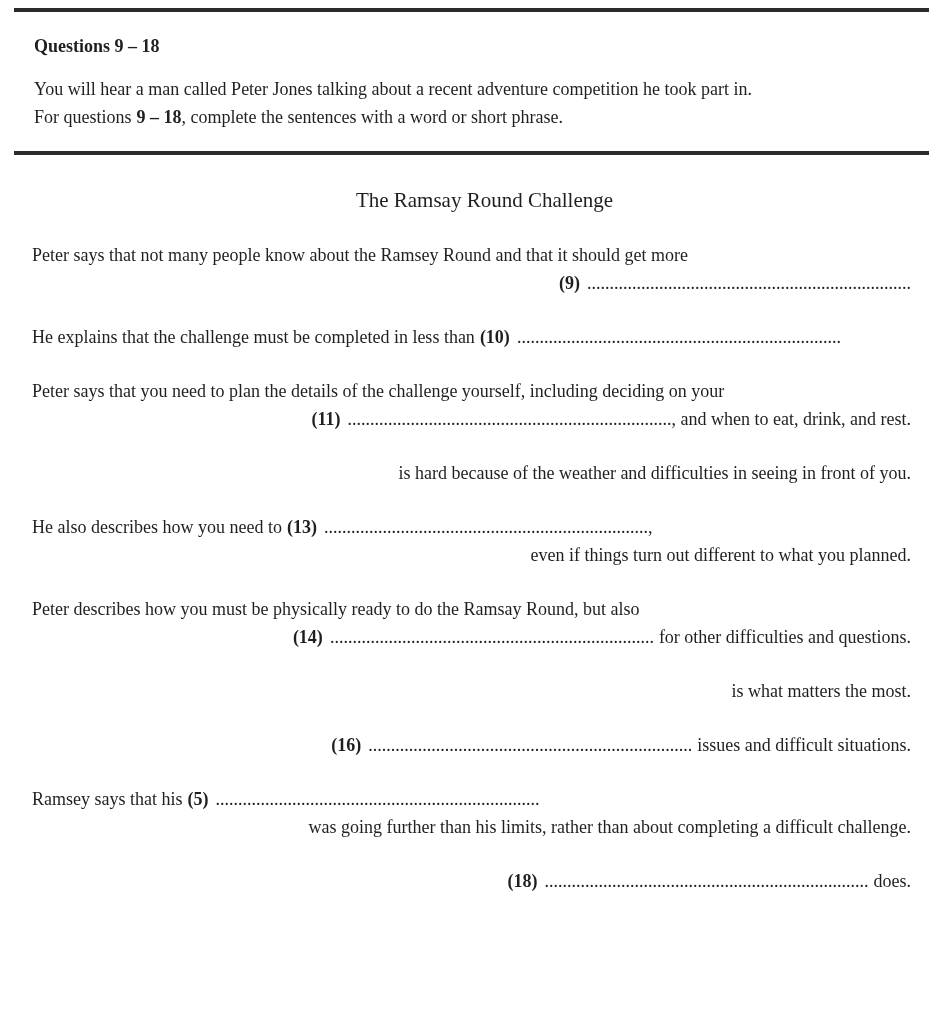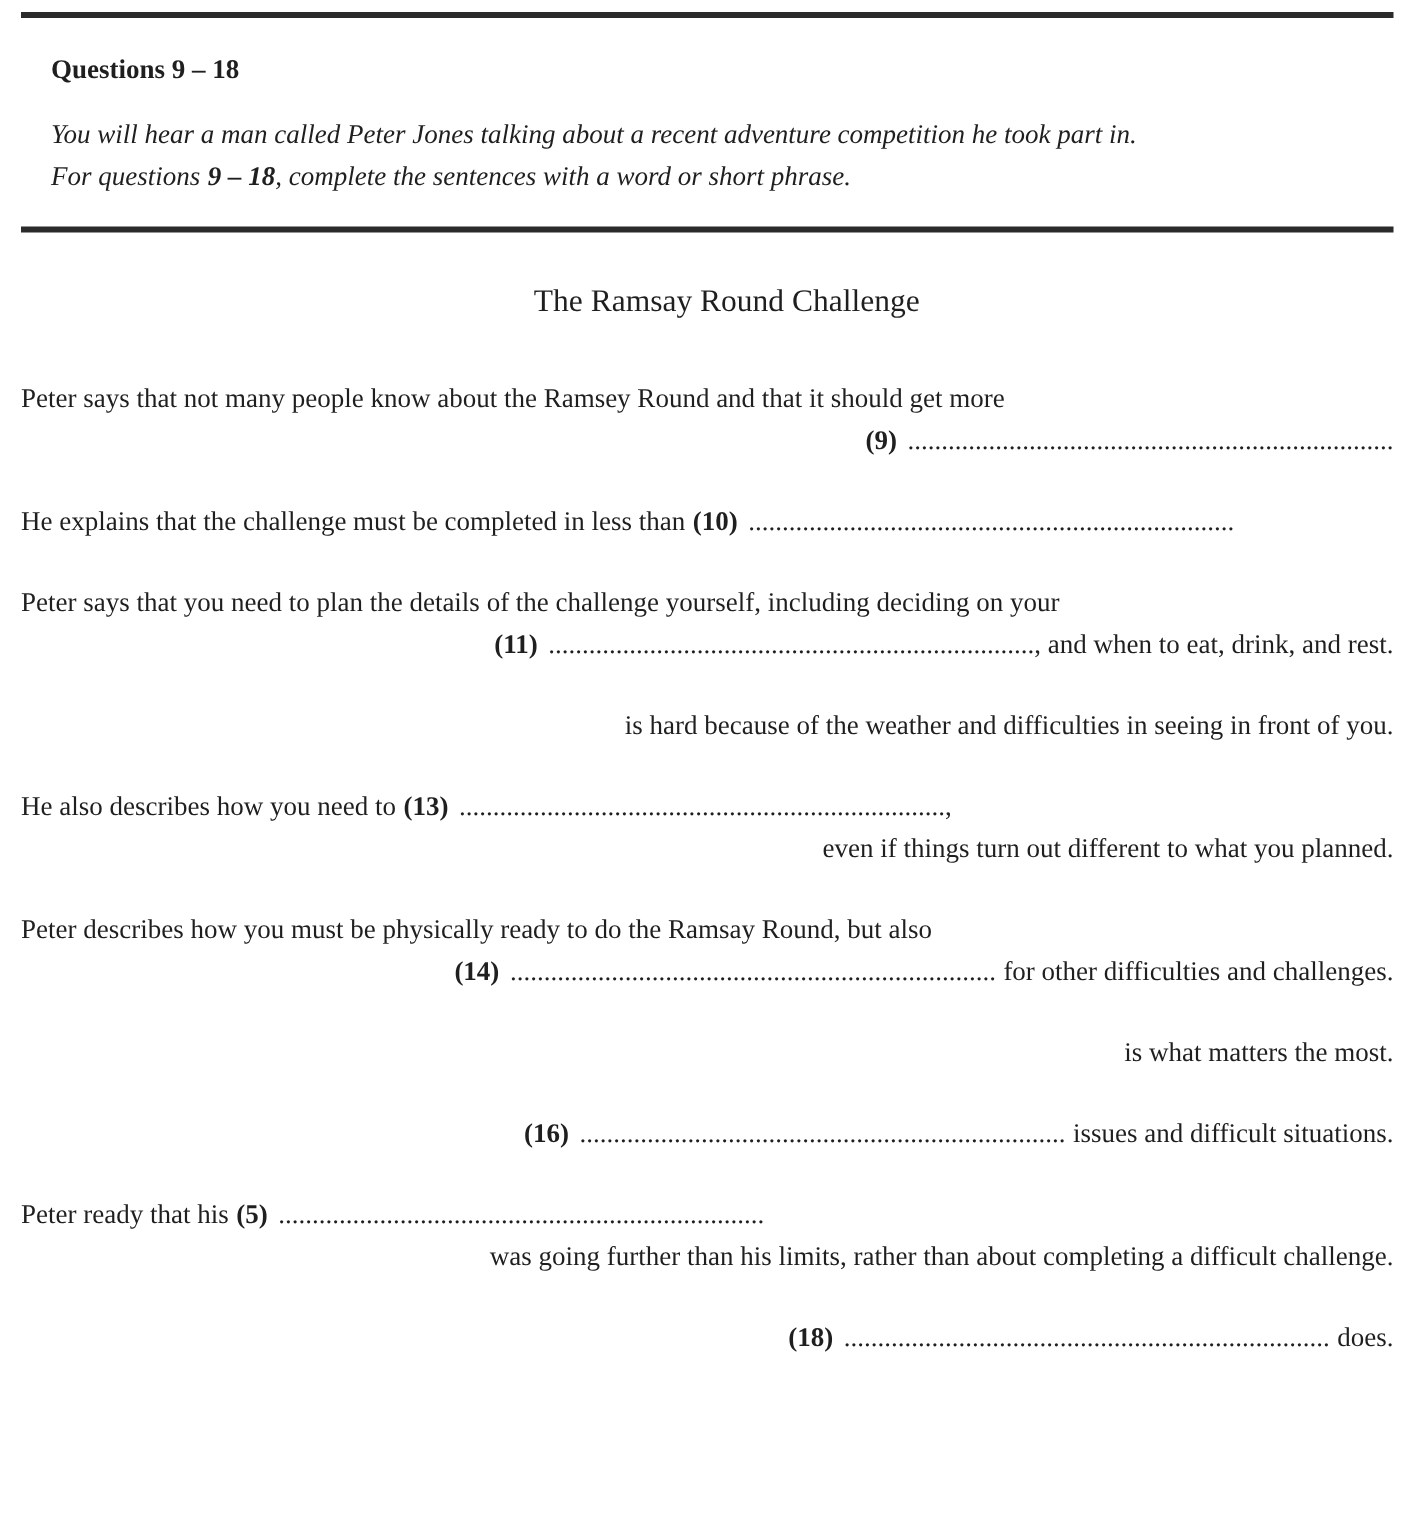--- a/index.html
+++ b/index.html
@@ -33,33 +33,33 @@
   .section-label {
     font-weight: bold;
     font-size: 18px;
     line-height: 24px;
     margin: 22px 0 0 0;
   }
   .intro {
     margin: 17px 0 20px 0;
     line-height: 28px;
   }
-  .intro-line { display: block; font-style: italic; }
+  .intro-line { display: block; }
   .range-bold { font-weight: bold; margin-left: 5px; }
   .doc-title {
     text-align: center;
     font-weight: normal;
     font-size: 21px;
     line-height: 30px;
     margin: 30px 0 0 0;
     padding-left: 26px;
   }
   .questions {
-    padding: 0 14px;
-    margin-top: 36px;
+    padding: 0 32px;
+    margin-top: 26px;
   }
   .question { margin-bottom: 26px; }
   .q-line {
     margin: 0;
     line-height: 28px;
   }
   .right { text-align: right; }
   .qnum { font-weight: bold; margin-right: 7px; }
   .q-before { margin-right: 5px; }
   .dots { letter-spacing: 0; }
@@ -104,33 +104,33 @@
       <p class="q-line right">is hard because of the weather and difficulties in seeing in front of you.</p>
     </div>
 
     <div class="question">
       <p class="q-line"><span class="q-before">He also describes how you need to</span><span class="qnum">(13)</span><span class="dots">........................................................................</span><span>,</span></p>
       <p class="q-line right">even if things turn out different to what you planned.</p>
     </div>
 
     <div class="question">
       <p class="q-line">Peter describes how you must be physically ready to do the Ramsay Round, but also</p>
-      <p class="q-line right"><span class="qnum">(14)</span><span class="dots">........................................................................</span><span class="gap-left">for other difficulties and challenges.</span></p>
+      <p class="q-line right"><span class="qnum">(14)</span><span class="dots">........................................................................</span><span class="gap-left">for other difficulties and questions.</span></p>
     </div>
 
     <div class="question">
       <p class="q-line right">is what matters the most.</p>
     </div>
 
     <div class="question">
       <p class="q-line right"><span class="qnum">(16)</span><span class="dots">........................................................................</span><span class="gap-left">issues and difficult situations.</span></p>
     </div>
 
     <div class="question">
-      <p class="q-line"><span class="q-before">Peter ready that his</span><span class="qnum">(5)</span><span class="dots">........................................................................</span></p>
+      <p class="q-line"><span class="q-before">Ramsey says that his</span><span class="qnum">(5)</span><span class="dots">........................................................................</span></p>
       <p class="q-line right">was going further than his limits, rather than about completing a difficult challenge.</p>
     </div>
 
     <div class="question">
       <p class="q-line right"><span class="qnum">(18)</span><span class="dots">........................................................................</span><span class="gap-left">does.</span></p>
     </div>
 
   </div>
 </div>
 

